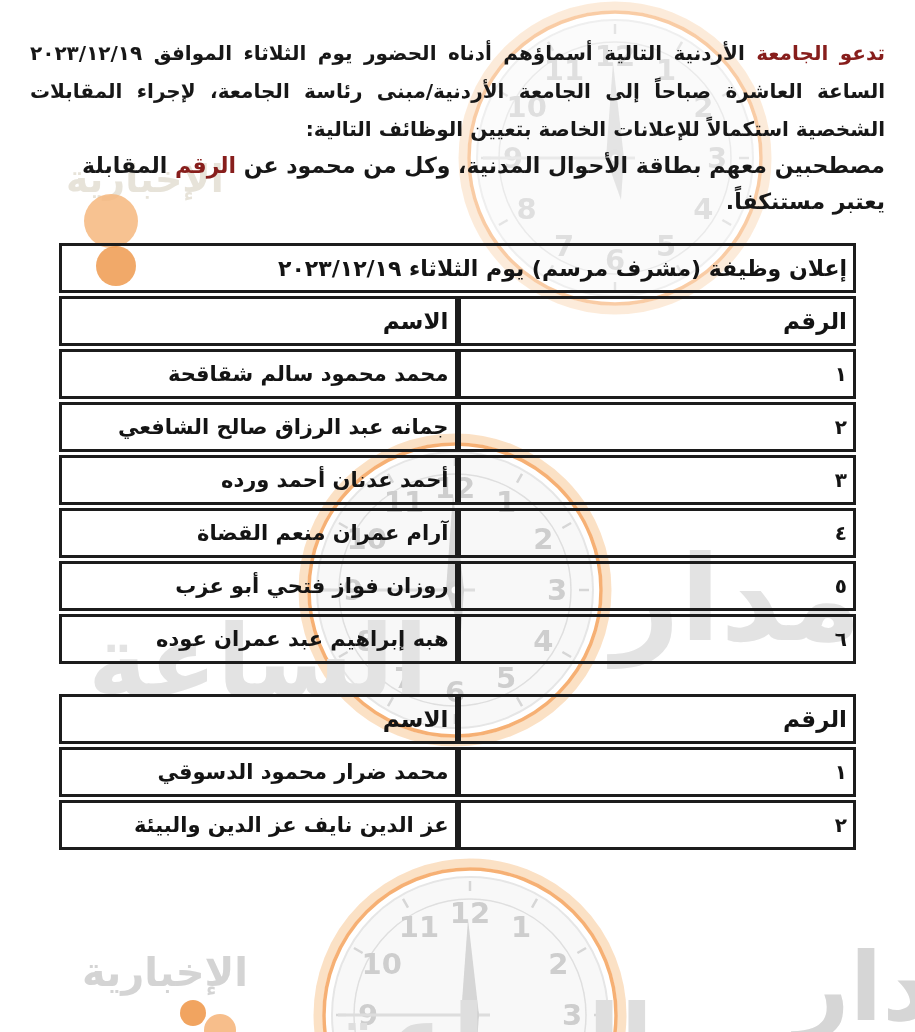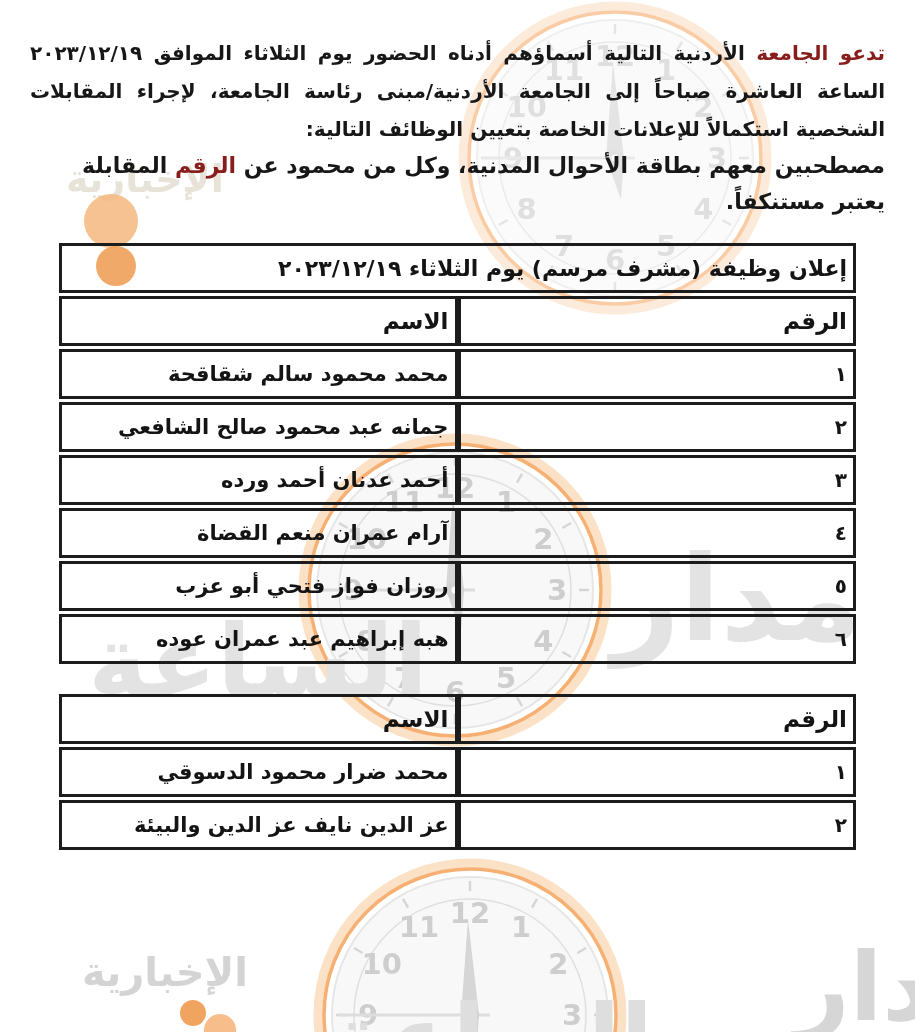--- a/index.html
+++ b/index.html
@@ -199,21 +199,21 @@
     <tr>
       <td class="t-head">الرقم</td>
       <td class="t-head">الاسم</td>
     </tr>
     <tr>
       <td class="t-num">١</td>
       <td class="t-name">محمد محمود سالم شقاقحة</td>
     </tr>
     <tr>
       <td class="t-num">٢</td>
-      <td class="t-name">جمانه عبد محمود صالح الشافعي</td>
+      <td class="t-name">جمانه عبد الرزاق صالح الشافعي</td>
     </tr>
     <tr>
       <td class="t-num">٣</td>
       <td class="t-name">أحمد عدنان أحمد ورده</td>
     </tr>
     <tr>
       <td class="t-num">٤</td>
       <td class="t-name">آرام عمران منعم القضاة</td>
     </tr>
     <tr>

